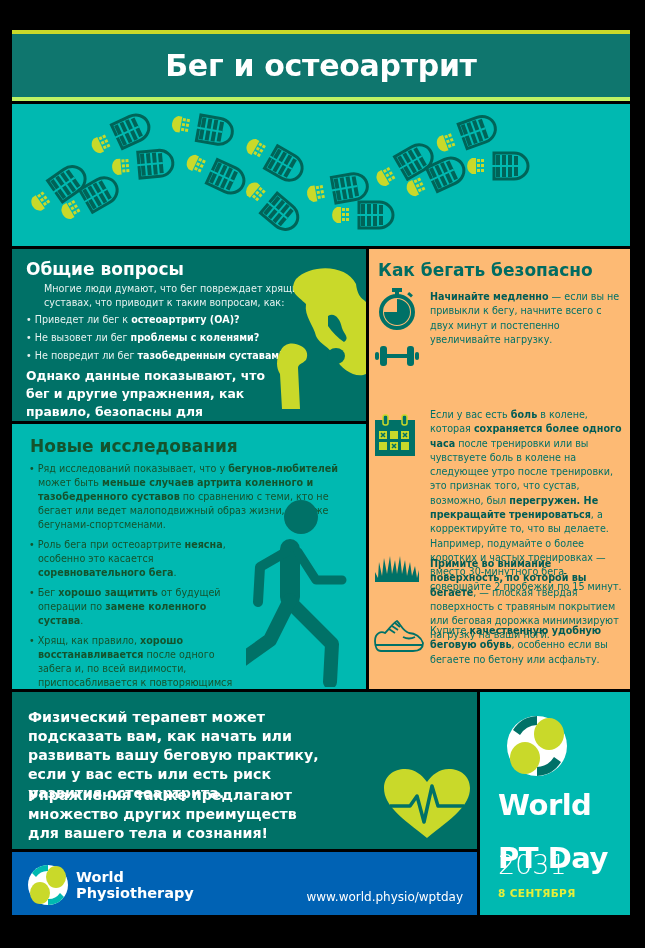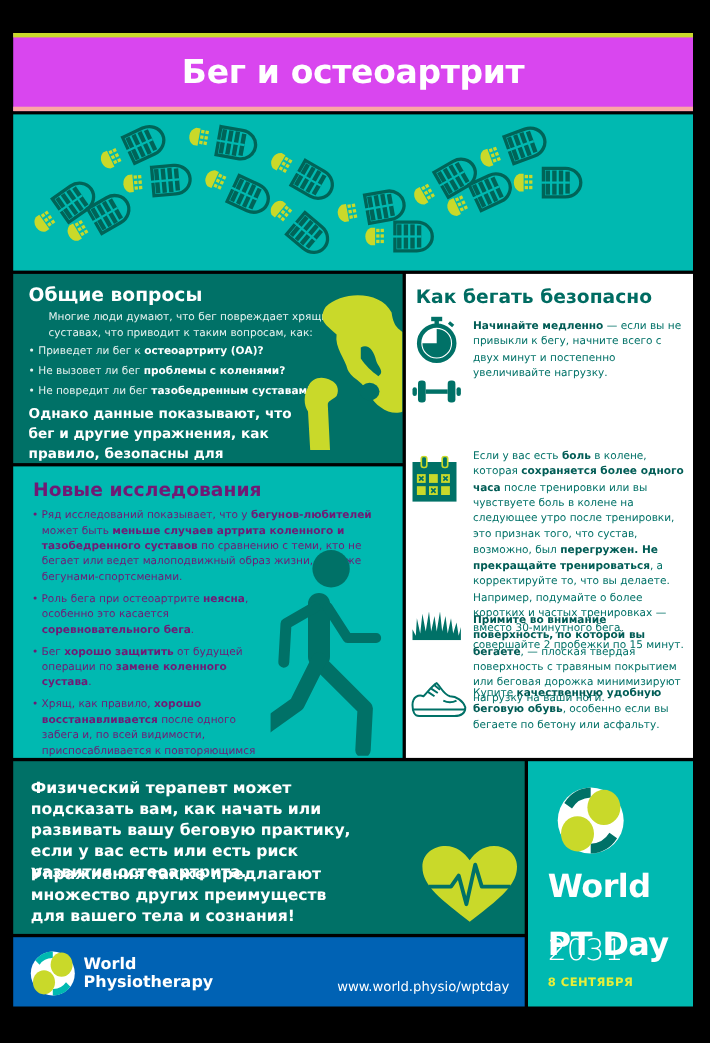--- a/index.html
+++ b/index.html
@@ -2,51 +2,51 @@
 <html><head>
   <meta charset="utf-8">
   <style>
     html, body { margin:0; padding:0; background:#000; }
     body { width:645px; height:948px; position:relative; overflow:hidden;
       font-family:"DejaVu Sans", sans-serif; }
     .abs { position:absolute; box-sizing:border-box; }
     b { font-weight:bold; }
 
     
-    #title-band { left:12px; top:30px; width:618px; height:71px; background:#d946ef;
-      border-top:4px solid #c9d92a; border-bottom:4px solid #fca5a5; }
+    #title-band { left:12px; top:30px; width:618px; height:71px; background:#0f766e;
+      border-top:4px solid #c9d92a; border-bottom:4px solid #bef264; }
     #title { width:100%; text-align:center; color:#fff; font-weight:bold; font-size:30px;
       line-height:63px; font-family:"DejaVu Sans", sans-serif; letter-spacing:-0.3px; }
 
     
     #footprints { left:12px; top:104px; width:618px; height:142px; background:#00b9b1; }
 
     
     #general { left:12px; top:249px; width:354px; height:172px; background:#007167; color:#fff; overflow:hidden; }
     .h2 { font-weight:bold; font-size:17px; margin:0; }
     #general .h2 { position:absolute; left:14px; top:10px; }
     #general .intro { position:absolute; left:32px; top:33px; width:275px; font-size:9.6px; line-height:14px; color:#e6f2f0; }
     #general ul { position:absolute; left:14px; top:62px; width:300px; margin:0; padding:0; list-style:none; font-size:9.6px; line-height:18px; color:#e6f2f0; }
     #general ul li::before { content:"• "; }
     #general ul b { color:#fff; }
     #general .conclusion { position:absolute; left:14px; top:118px; width:255px; font-weight:bold; font-size:12.4px; line-height:18px; }
     #hip-svg { position:absolute; right:0; top:15px; }
 
     
-    #research { left:12px; top:424px; width:354px; height:265px; background:#00b9b1; color:#701a75; overflow:hidden; }
+    #research { left:12px; top:424px; width:354px; height:265px; background:#00b9b1; color:#14532d; overflow:hidden; }
     #research .h2 { position:absolute; left:18px; top:12px; }
     #research ul { position:absolute; left:17px; top:38px; width:318px; margin:0; padding:0; list-style:none; font-size:9.6px; line-height:14px; }
     #research ul li { padding-left:9px; text-indent:-9px; margin-bottom:6px; }
     #research ul li::before { content:"• "; }
     #research ul li.narrow { width:210px; }
     #research ul li.narrow2 { width:200px; }
     #runner-svg { position:absolute; right:0; top:68px; }
 
     
-    #safety { left:369px; top:249px; width:261px; height:440px; background:#ffffff; color:#007167; }
+    #safety { left:369px; top:249px; width:261px; height:440px; background:#fdba74; color:#007167; }
     #safety .h2 { position:absolute; left:9px; top:11px; color:#006c62; }
     .tip { position:absolute; left:61px; width:196px; font-size:9.6px; line-height:14.3px; }
     .tip b { color:#005c55; }
     .tip-icon { position:absolute; left:4px; }
 
     
     #cta { left:12px; top:692px; width:465px; height:157px; background:#007167; color:#fff; }
     #cta p { position:absolute; left:16px; margin:0; width:300px; font-weight:bold; font-size:14.2px; line-height:19px; }
 
     

